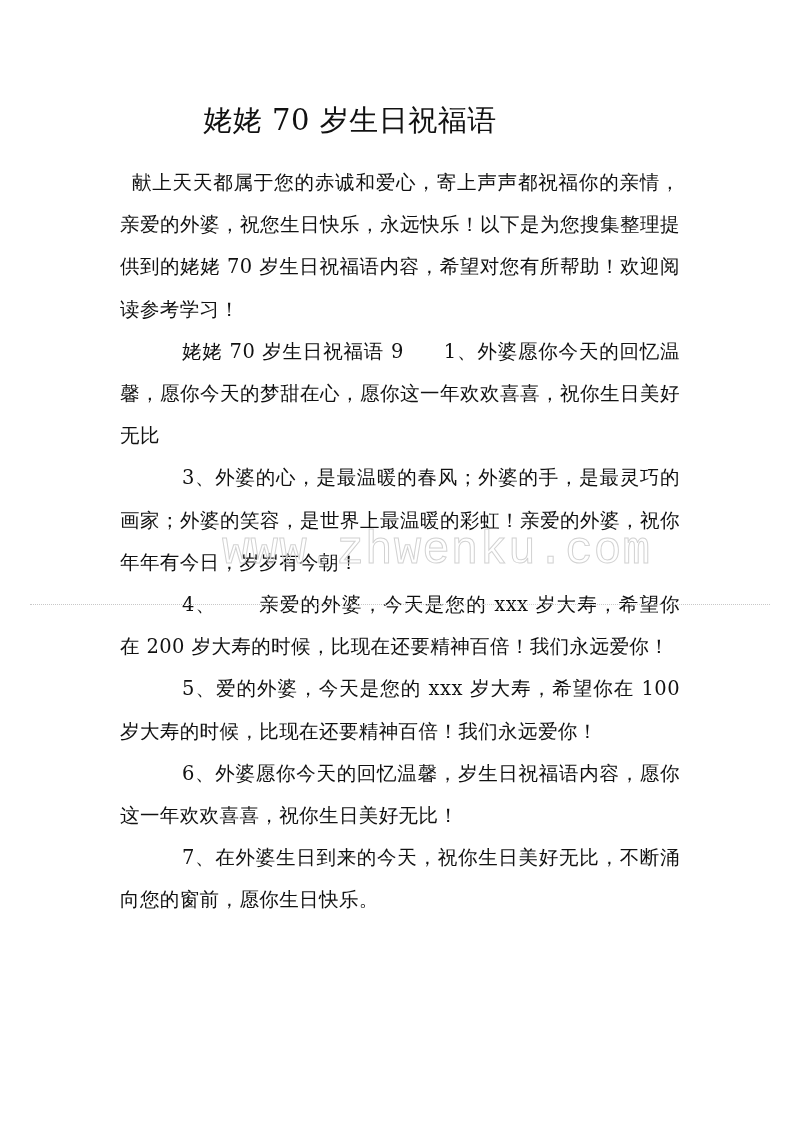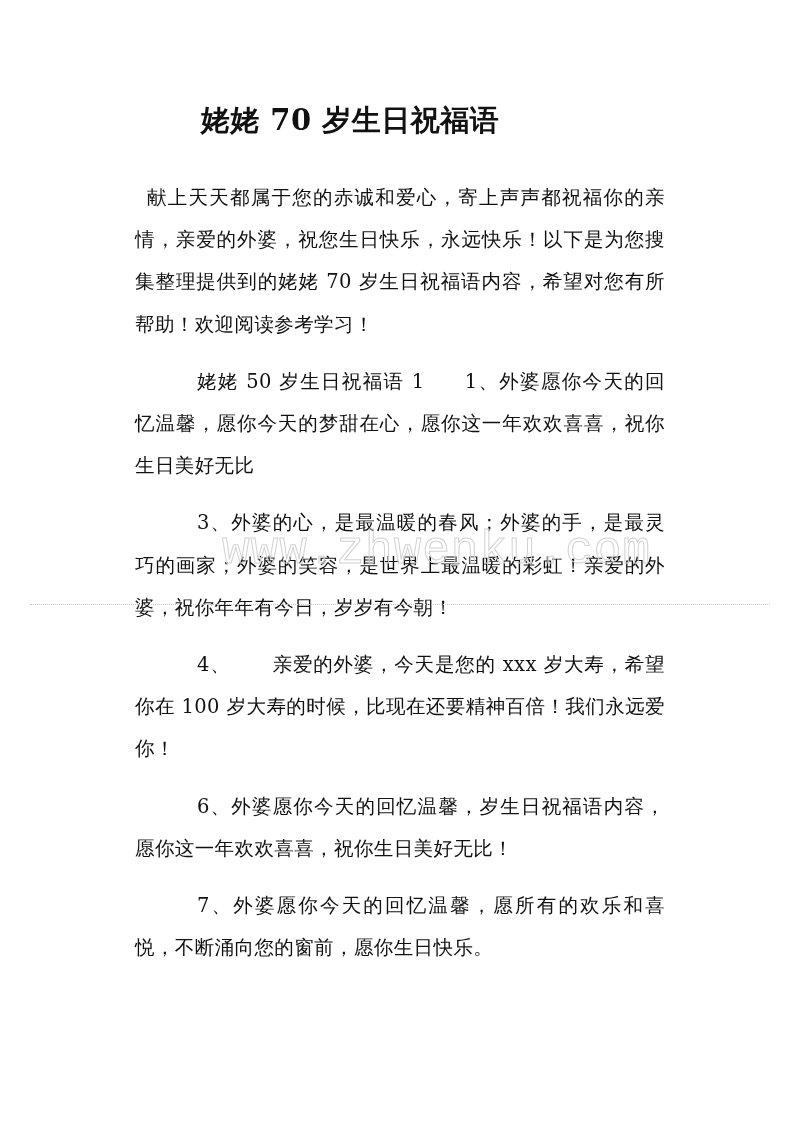--- a/index.html
+++ b/index.html
@@ -19,35 +19,35 @@
       position: absolute;
       left: 0; top: 0;
       width: 800px; height: 1132px;
     }
     .title {
       position: absolute;
       left: 0; width: 700px;
       top: 100px;
       text-align: center;
       font-size: 29px;
-      font-weight: bold;
+      font-weight: normal;
       line-height: 40px;
       letter-spacing: 0.5px;
     }
     .body-text {
       position: absolute;
       left: 120px;
       width: 560px;
       top: 162px;
       font-size: 19.5px;
       line-height: 42.2px;
       letter-spacing: 0.4px;
     }
     .body-text p {
-      margin: 15px;
+      margin: 0;
       text-align: justify;
     }
     .intro {
       text-indent: 12px;
     }
     .indent {
       text-indent: 62px;
     }
     .gap {
       display: inline-block;
@@ -82,30 +82,31 @@
 </head>
 <body>
 
 <div class="page">
 
   <div class="title">姥姥 70 岁生日祝福语</div>
 
   <div class="body-text">
     <p class="intro">献上天天都属于您的赤诚和爱心，寄上声声都祝福你的亲情，亲爱的外婆，祝您生日快乐，永远快乐！以下是为您搜集整理提供到的姥姥 70 岁生日祝福语内容，希望对您有所帮助！欢迎阅读参考学习！</p>
 
-    <p class="indent"><span>姥姥 50 岁生日祝福语 1</span><span class="gap"></span><span>1、</span><span>外婆愿你今天的回忆温馨，愿你今天的梦甜在心，愿你这一年欢欢喜喜，祝你生日美好无比</span></p>
+    <p class="indent"><span>姥姥 70 岁生日祝福语 9</span><span class="gap"></span><span>1、</span><span>外婆愿你今天的回忆温馨，愿你今天的梦甜在心，愿你这一年欢欢喜喜，祝你生日美好无比</span></p>
 
 
     <p class="indent"><span>3、</span><span>外婆的心，是最温暖的春风；外婆的手，是最灵巧的画家；外婆的笑容，是世界上最温暖的彩虹！亲爱的外婆，祝你年年有今日，岁岁有今朝！</span></p>
 
-    <p class="indent"><span>4、</span><span class="gap-lg"></span><span>亲爱的外婆，今天是您的 xxx 岁大寿，希望你在 100 岁大寿的时候，比现在还要精神百倍！我们永远爱你！</span></p>
+    <p class="indent"><span>4、</span><span class="gap-lg"></span><span>亲爱的外婆，今天是您的 xxx 岁大寿，希望你在 200 岁大寿的时候，比现在还要精神百倍！我们永远爱你！</span></p>
 
+    <p class="indent"><span>5、</span><span>爱的外婆，今天是您的 xxx 岁大寿，希望你在 100 岁大寿的时候，比现在还要精神百倍！我们永远爱你！</span></p>
 
     <p class="indent"><span>6、</span><span>外婆愿你今天的回忆温馨，岁生日祝福语内容，愿你这一年欢欢喜喜，祝你生日美好无比！</span></p>
 
-    <p class="indent"><span>7、</span><span>外婆愿你今天的回忆温馨，愿所有的欢乐和喜悦，不断涌向您的窗前，愿你生日快乐。</span></p>
+    <p class="indent"><span>7、</span><span>在外婆生日到来的今天，祝你生日美好无比，不断涌向您的窗前，愿你生日快乐。</span></p>
   </div>
 
   <div class="page-break-line"></div>
 
   <div class="watermark">www.zhwenku.com</div>
 
 </div>
 
 </body></html>

